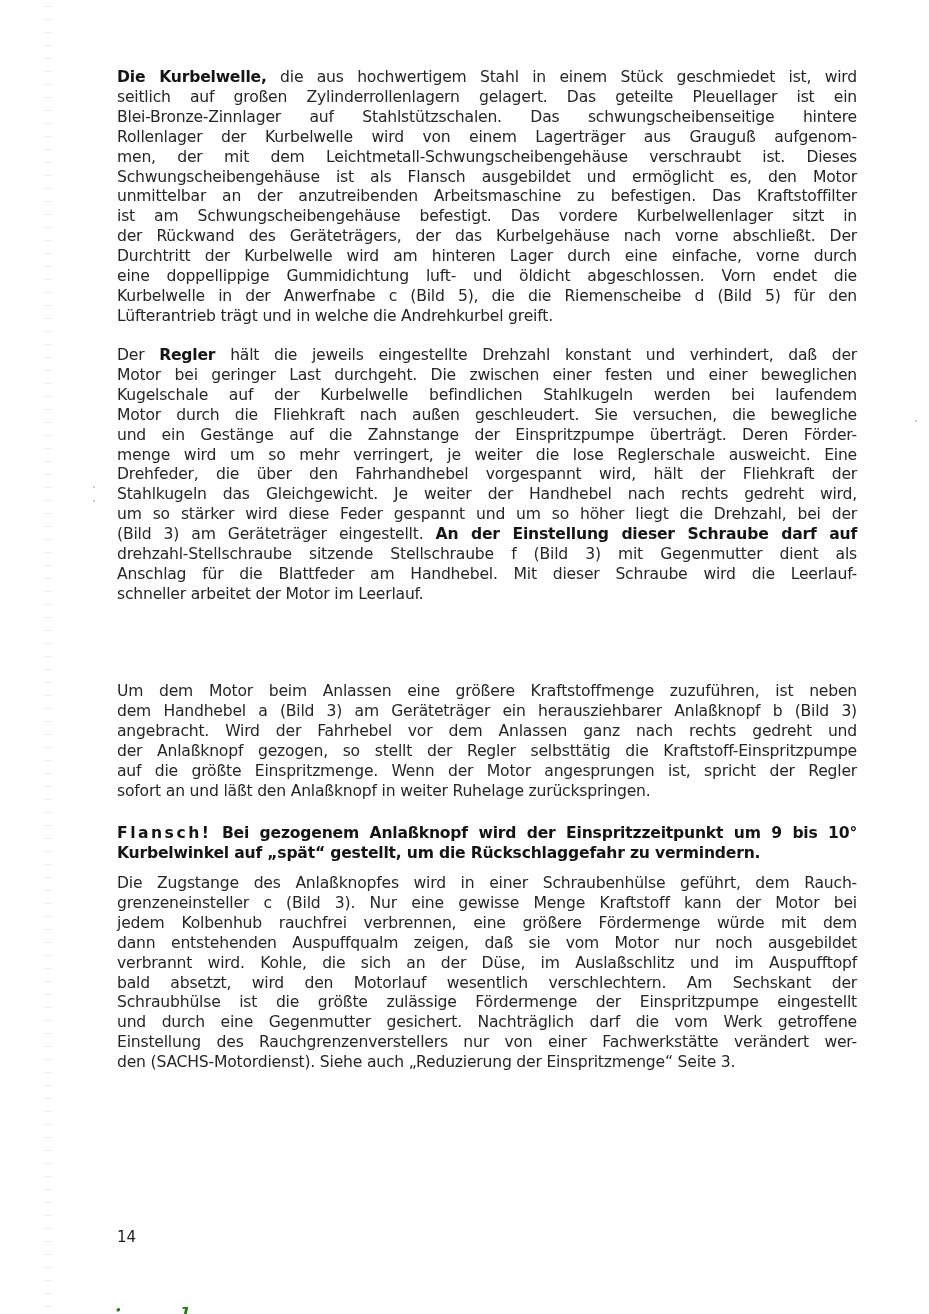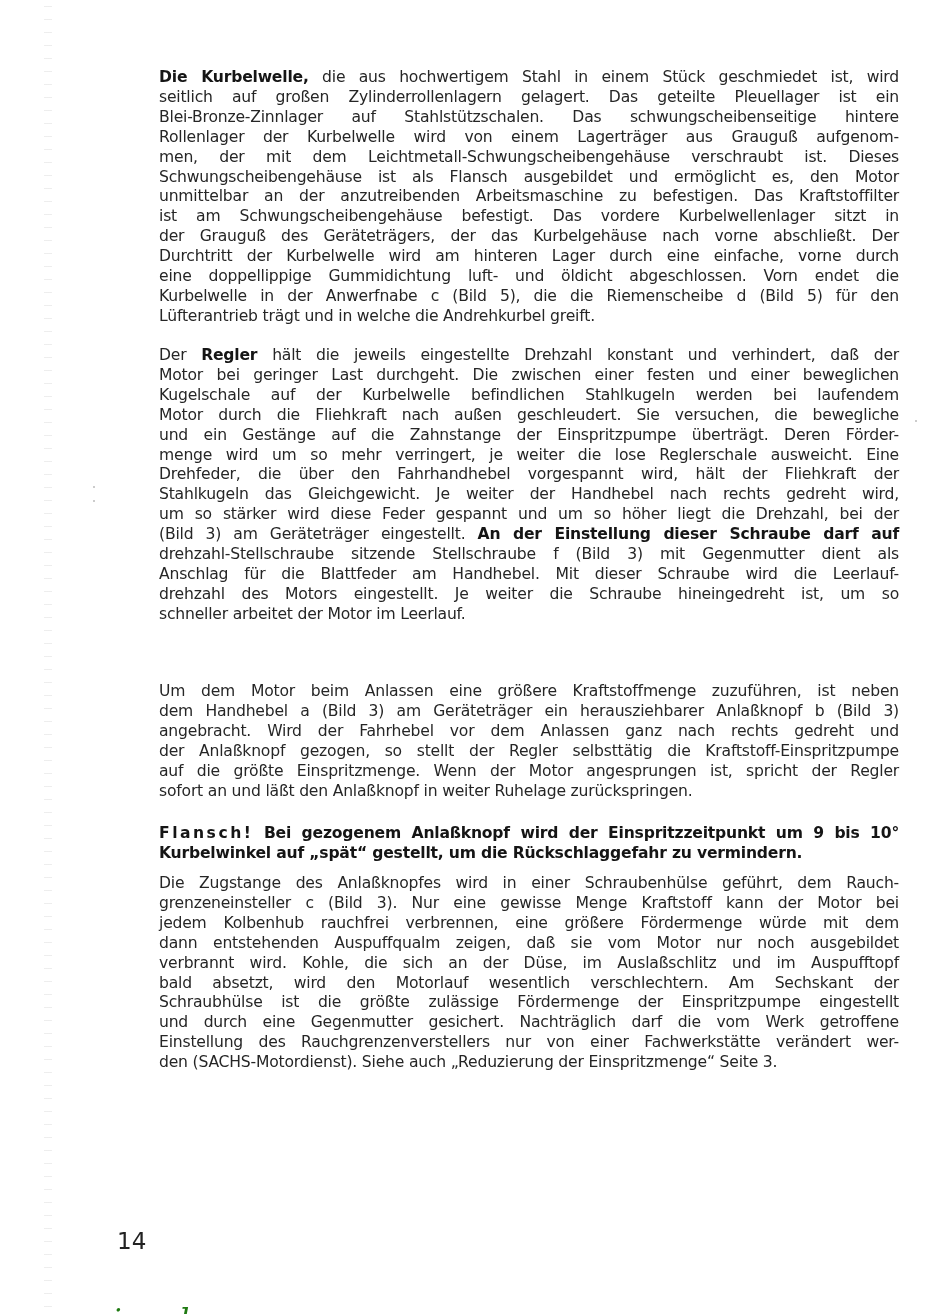--- a/index.html
+++ b/index.html
@@ -9,28 +9,28 @@
   }
   .page-edge {
     position: absolute; left: 44px; top: 0; width: 8px; height: 1314px;
     background: repeating-linear-gradient(180deg, transparent 0 6px, #e6e6e6 6px 7px, transparent 7px 13px);
     opacity: .7;
   }
   .column { position: absolute; left: 117px; width: 740px; }
   .para {
     position: absolute; left: 0; width: 740px;
     font-size: 15.6px; line-height: 19.9px; text-align: justify; letter-spacing: -0.2px;
-    font-family: "DejaVu Sans", sans-serif; font-weight: normal; color: #262626; margin-left: 42px;
+    font-family: "DejaVu Sans", sans-serif; font-weight: normal; color: #262626;
   }
   .para b { font-weight: bold; color: #151515; }
   .para .line { display: block; text-align: justify; text-align-last: justify; white-space: nowrap; }
   .para .line.last { text-align-last: left; }
   .important { font-weight: bold; color: #151515; }
   .important .spaced { letter-spacing: 2.5px; }
-  .page-number { position: absolute; left: 117px; top: 1228px; font-size: 23px; color: #222; }
+  .page-number { position: absolute; left: 117px; top: 1228px; font-size: 15px; color: #222; }
   .watermark {
     position: absolute; left: 5px; top: 1270px; font-size: 31px; color: #1f7a12;
     font-family: "DejaVu Serif", serif; font-style: italic; letter-spacing: 0.5px; margin-top: 32px;
   }
   .dot { position: absolute; width: 2px; height: 2px; background: #bbb; border-radius: 1px; }
 </style>
 </head>
 <body>
 
 <div class="page-edge"></div>
@@ -42,41 +42,40 @@
 
   <div class="para" style="top:68px">
     <span class="line"><b>Die Kurbelwelle,</b><span> die aus hochwertigem Stahl in einem Stück geschmiedet ist, wird</span></span>
     <span class="line">seitlich auf großen Zylinderrollenlagern gelagert. Das geteilte Pleuellager ist ein</span>
     <span class="line">Blei-Bronze-Zinnlager auf Stahlstützschalen. Das schwungscheibenseitige hintere</span>
     <span class="line">Rollenlager der Kurbelwelle wird von einem Lagerträger aus Grauguß aufgenom-</span>
     <span class="line">men, der mit dem Leichtmetall-Schwungscheibengehäuse verschraubt ist. Dieses</span>
     <span class="line">Schwungscheibengehäuse ist als Flansch ausgebildet und ermöglicht es, den Motor</span>
     <span class="line">unmittelbar an der anzutreibenden Arbeitsmaschine zu befestigen. Das Kraftstoffilter</span>
     <span class="line">ist am Schwungscheibengehäuse befestigt. Das vordere Kurbelwellenlager sitzt in</span>
-    <span class="line">der Grauguß des Geräteträgers, der das Kurbelgehäuse nach vorne abschließt. Der</span>
+    <span class="line">der Rückwand des Geräteträgers, der das Kurbelgehäuse nach vorne abschließt. Der</span>
     <span class="line">Durchtritt der Kurbelwelle wird am hinteren Lager durch eine einfache, vorne durch</span>
     <span class="line">eine doppellippige Gummidichtung luft- und öldicht abgeschlossen. Vorn endet die</span>
     <span class="line">Kurbelwelle in der Anwerfnabe c (Bild 5), die die Riemenscheibe d (Bild 5) für den</span>
     <span class="line last">Lüfterantrieb trägt und in welche die Andrehkurbel greift.</span>
   </div>
 
   <div class="para" style="top:346px">
     <span class="line"><span>Der </span><b>Regler</b><span> hält die jeweils eingestellte Drehzahl konstant und verhindert, daß der</span></span>
     <span class="line">Motor bei geringer Last durchgeht. Die zwischen einer festen und einer beweglichen</span>
     <span class="line">Kugelschale auf der Kurbelwelle befindlichen Stahlkugeln werden bei laufendem</span>
     <span class="line">Motor durch die Fliehkraft nach außen geschleudert. Sie versuchen, die bewegliche</span>
     <span class="line">und ein Gestänge auf die Zahnstange der Einspritzpumpe überträgt. Deren Förder-</span>
     <span class="line">menge wird um so mehr verringert, je weiter die lose Reglerschale ausweicht. Eine</span>
     <span class="line">Drehfeder, die über den Fahrhandhebel vorgespannt wird, hält der Fliehkraft der</span>
     <span class="line">Stahlkugeln das Gleichgewicht. Je weiter der Handhebel nach rechts gedreht wird,</span>
     <span class="line">um so stärker wird diese Feder gespannt und um so höher liegt die Drehzahl, bei der</span>
     <span class="line"><span>(Bild 3) am Geräteträger eingestellt. </span><b>An der Einstellung dieser Schraube darf auf</b></span>
     <span class="line">drehzahl-Stellschraube sitzende Stellschraube f (Bild 3) mit Gegenmutter dient als</span>
     <span class="line">Anschlag für die Blattfeder am Handhebel. Mit dieser Schraube wird die Leerlauf-</span>
-    <span class="line">drehzahl des Motors eingestellt. Je weiter die Schraube hineingedreht ist, um so</span>
     <span class="line last">schneller arbeitet der Motor im Leerlauf.</span>
   </div>
 
   <div class="para" style="top:682px">
     <span class="line">Um dem Motor beim Anlassen eine größere Kraftstoffmenge zuzuführen, ist neben</span>
     <span class="line">dem Handhebel a (Bild 3) am Geräteträger ein herausziehbarer Anlaßknopf b (Bild 3)</span>
     <span class="line">angebracht. Wird der Fahrhebel vor dem Anlassen ganz nach rechts gedreht und</span>
     <span class="line">der Anlaßknopf gezogen, so stellt der Regler selbsttätig die Kraftstoff-Einspritzpumpe</span>
     <span class="line">auf die größte Einspritzmenge. Wenn der Motor angesprungen ist, spricht der Regler</span>
     <span class="line last">sofort an und läßt den Anlaßknopf in weiter Ruhelage zurückspringen.</span>

